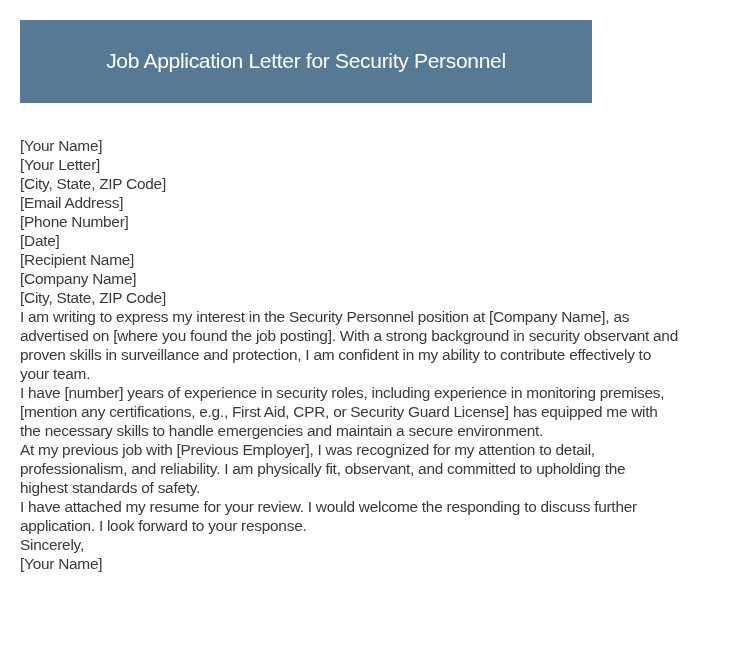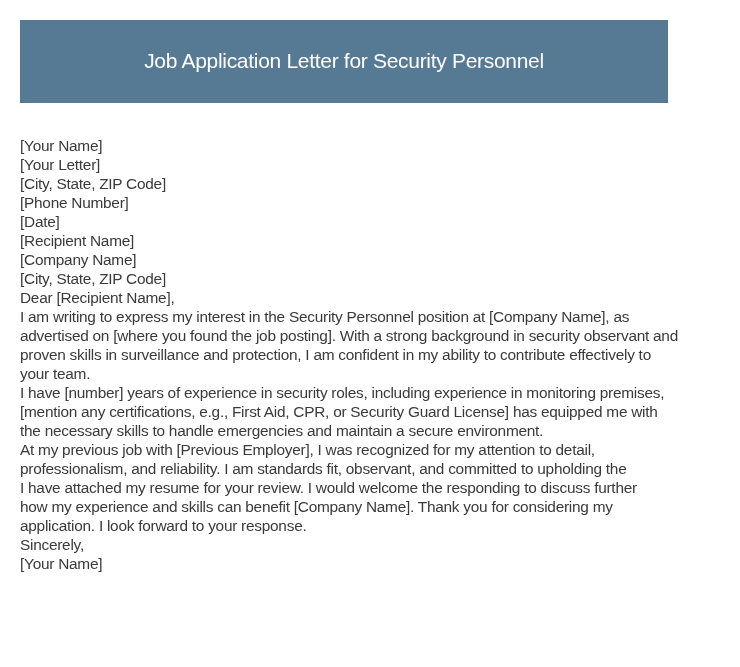--- a/index.html
+++ b/index.html
@@ -11,21 +11,21 @@
       overflow: hidden;
     }
     body {
       font-family: "Liberation Sans", sans-serif;
       color: #3a3a3a;
     }
     .header {
       position: absolute;
       left: 20px;
       top: 20px;
-      width: 648px;
+      width: 572px;
       height: 83px;
       background: #577a94;
       display: flex;
       align-items: center;
       justify-content: center;
     }
     .header-title {
       color: #ffffff;
       font-size: 21px;
       font-weight: normal;
@@ -52,46 +52,46 @@
 <body>
 
 <div class="header">
   <h1 class="header-title">Job Application Letter for Security Personnel</h1>
 </div>
 
 <div class="letter">
   <span class="line">[Your Name]</span>
   <span class="line">[Your Letter]</span>
   <span class="line">[City, State, ZIP Code]</span>
+  <span class="line">[Email Address]</span>
   <span class="line">[Phone Number]</span>
   <span class="line">[Date]</span>
   <span class="line">[Recipient Name]</span>
   <span class="line">[Company Name]</span>
   <span class="line">[City, State, ZIP Code]</span>
-  <span class="line">Dear [Recipient Name],</span>
 
   <div>
     <span class="line">I am writing to express my interest in the Security Personnel position at [Company Name], as</span>
     <span class="line">advertised on [where you found the job posting]. With a strong background in security observant and</span>
     <span class="line">proven skills in surveillance and protection, I am confident in my ability to contribute effectively to</span>
     <span class="line">your team.</span>
   </div>
 
   <div>
     <span class="line">I have [number] years of experience in security roles, including experience in monitoring premises,</span>
     <span class="line">[mention any certifications, e.g., First Aid, CPR, or Security Guard License] has equipped me with</span>
     <span class="line">the necessary skills to handle emergencies and maintain a secure environment.</span>
   </div>
 
   <div>
     <span class="line">At my previous job with [Previous Employer], I was recognized for my attention to detail,</span>
-    <span class="line">professionalism, and reliability. I am standards fit, observant, and committed to upholding the</span>
+    <span class="line">professionalism, and reliability. I am physically fit, observant, and committed to upholding the</span>
+    <span class="line">highest standards of safety.</span>
   </div>
 
   <div>
     <span class="line">I have attached my resume for your review. I would welcome the responding to discuss further</span>
-    <span class="line">how my experience and skills can benefit [Company Name]. Thank you for considering my</span>
     <span class="line">application. I look forward to your response.</span>
   </div>
 
   <span class="line">Sincerely,</span>
   <span class="line">[Your Name]</span>
 </div>
 
 </body></html>

